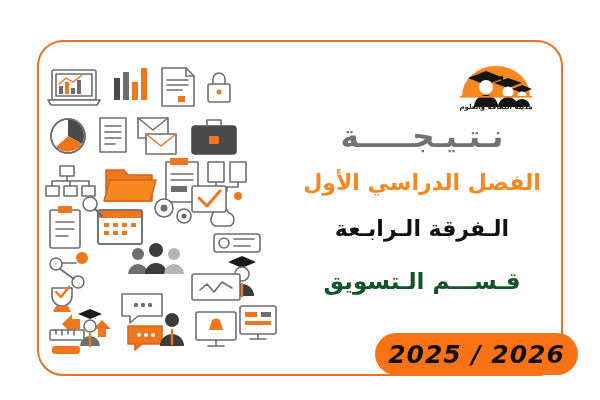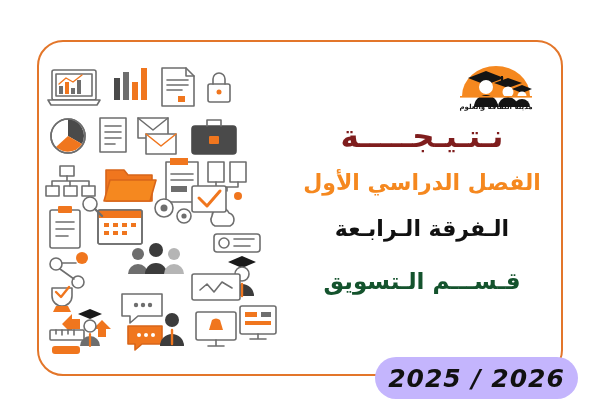--- a/index.html
+++ b/index.html
@@ -71,21 +71,21 @@
     position: absolute;
     width: 100%;
     text-align: center;
     white-space: nowrap;
     direction: rtl;
     unicode-bidi: isolate;
   }
 
   .t-result {
     top: 70px;
-    color: #7f1d1d;
+    color: #737373;
     font-size: 31px;
     font-weight: 700;
     letter-spacing: 0px;
   }
   .t-term {
     top: 122px;
     color: #F5881F;
     font-size: 22px;
     font-weight: 700;
   }
@@ -102,26 +102,25 @@
     font-weight: 700;
   }
 
   
   .badge {
     position: absolute;
     left: 375px;
     top: 325px;
     width: 203px;
     height: 42px;
-    background: #c4b5fd;
+    background: #f97316;
     border-radius: 21px;
     display: flex;
     align-items: center;
     justify-content: center;
-    margin-top: 24px;
   }
   .badge-text {
     color: #111111;
     font-size: 25px;
     font-weight: 700;
     font-style: italic;
     letter-spacing: 1px;
     direction: ltr;
   }
 </style>

